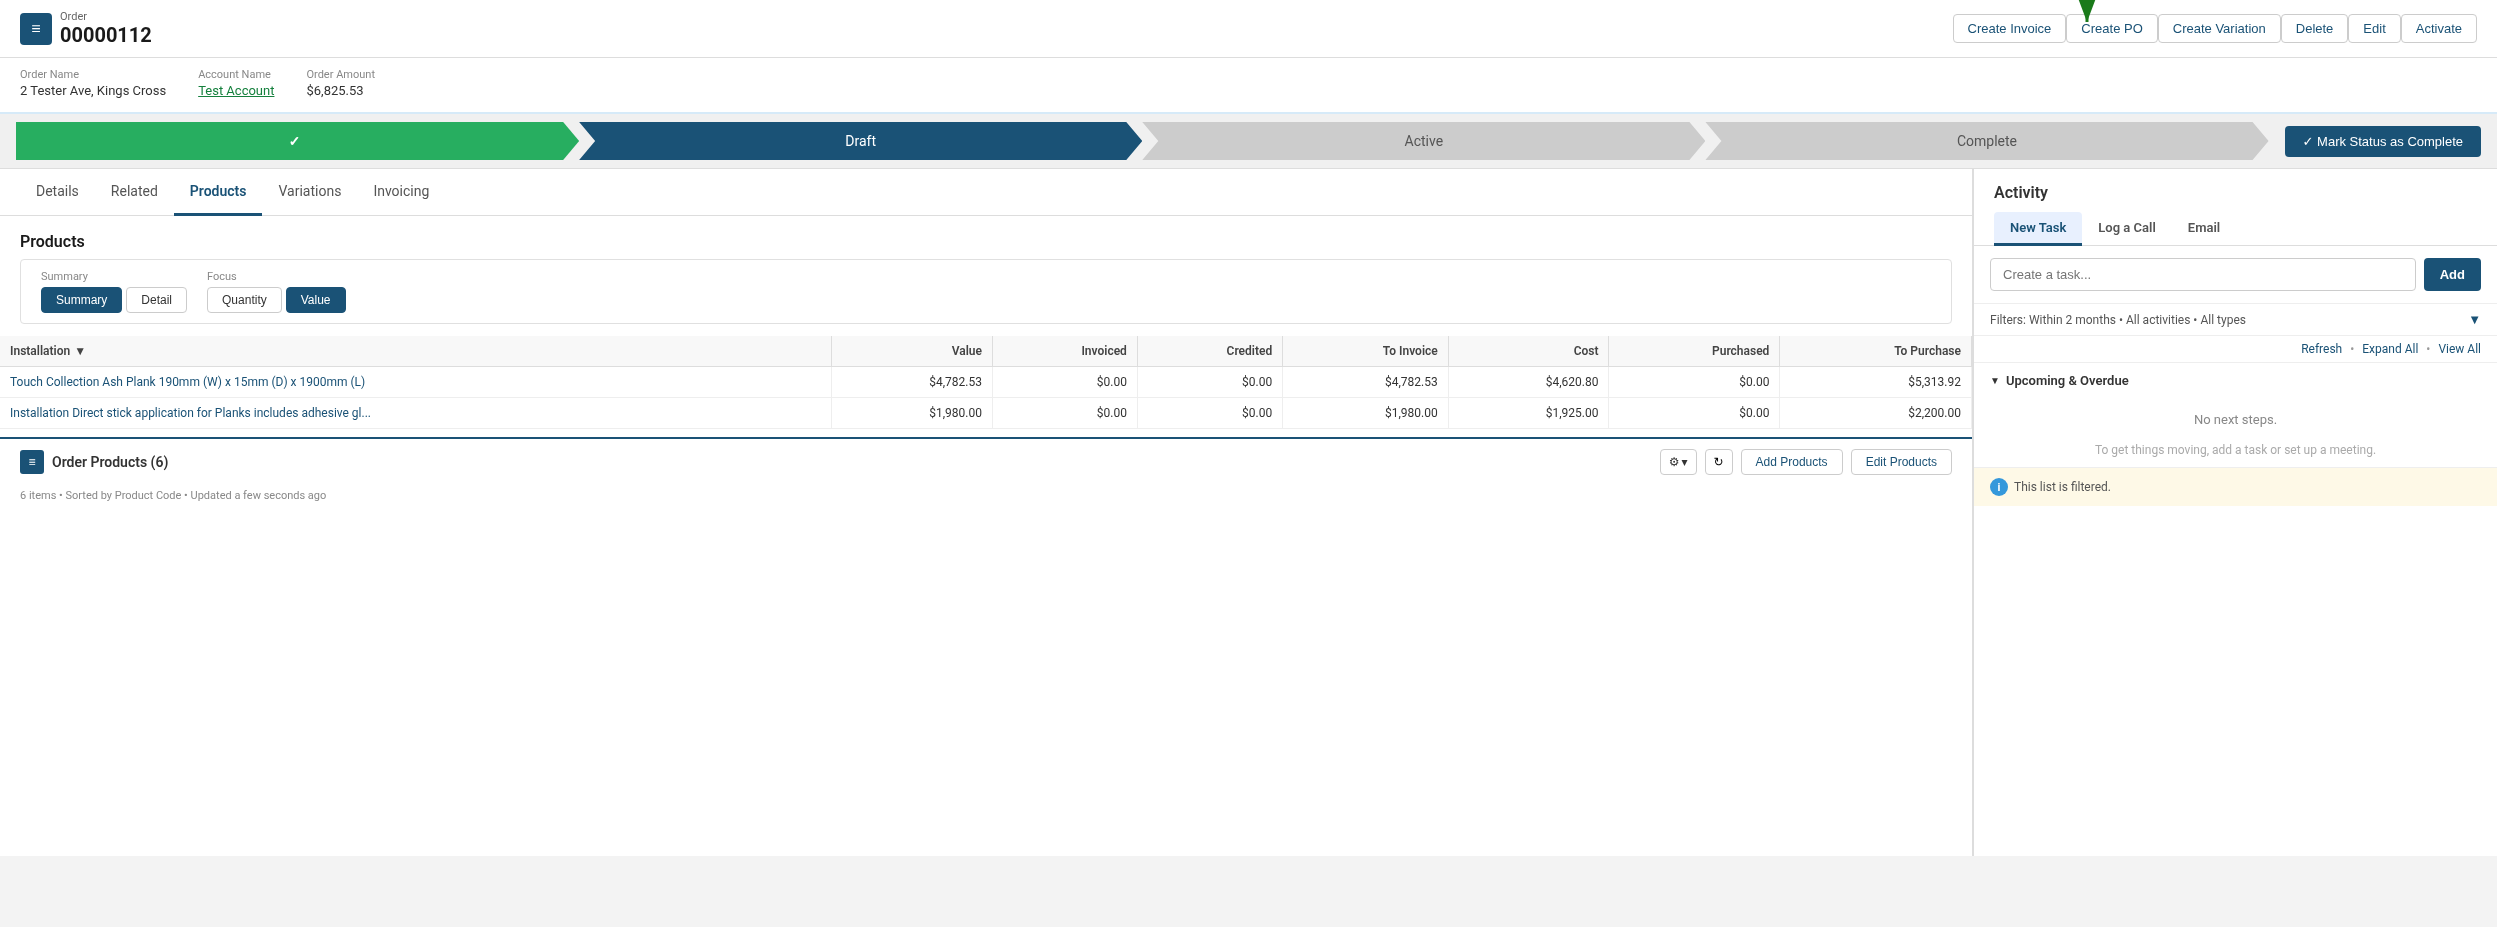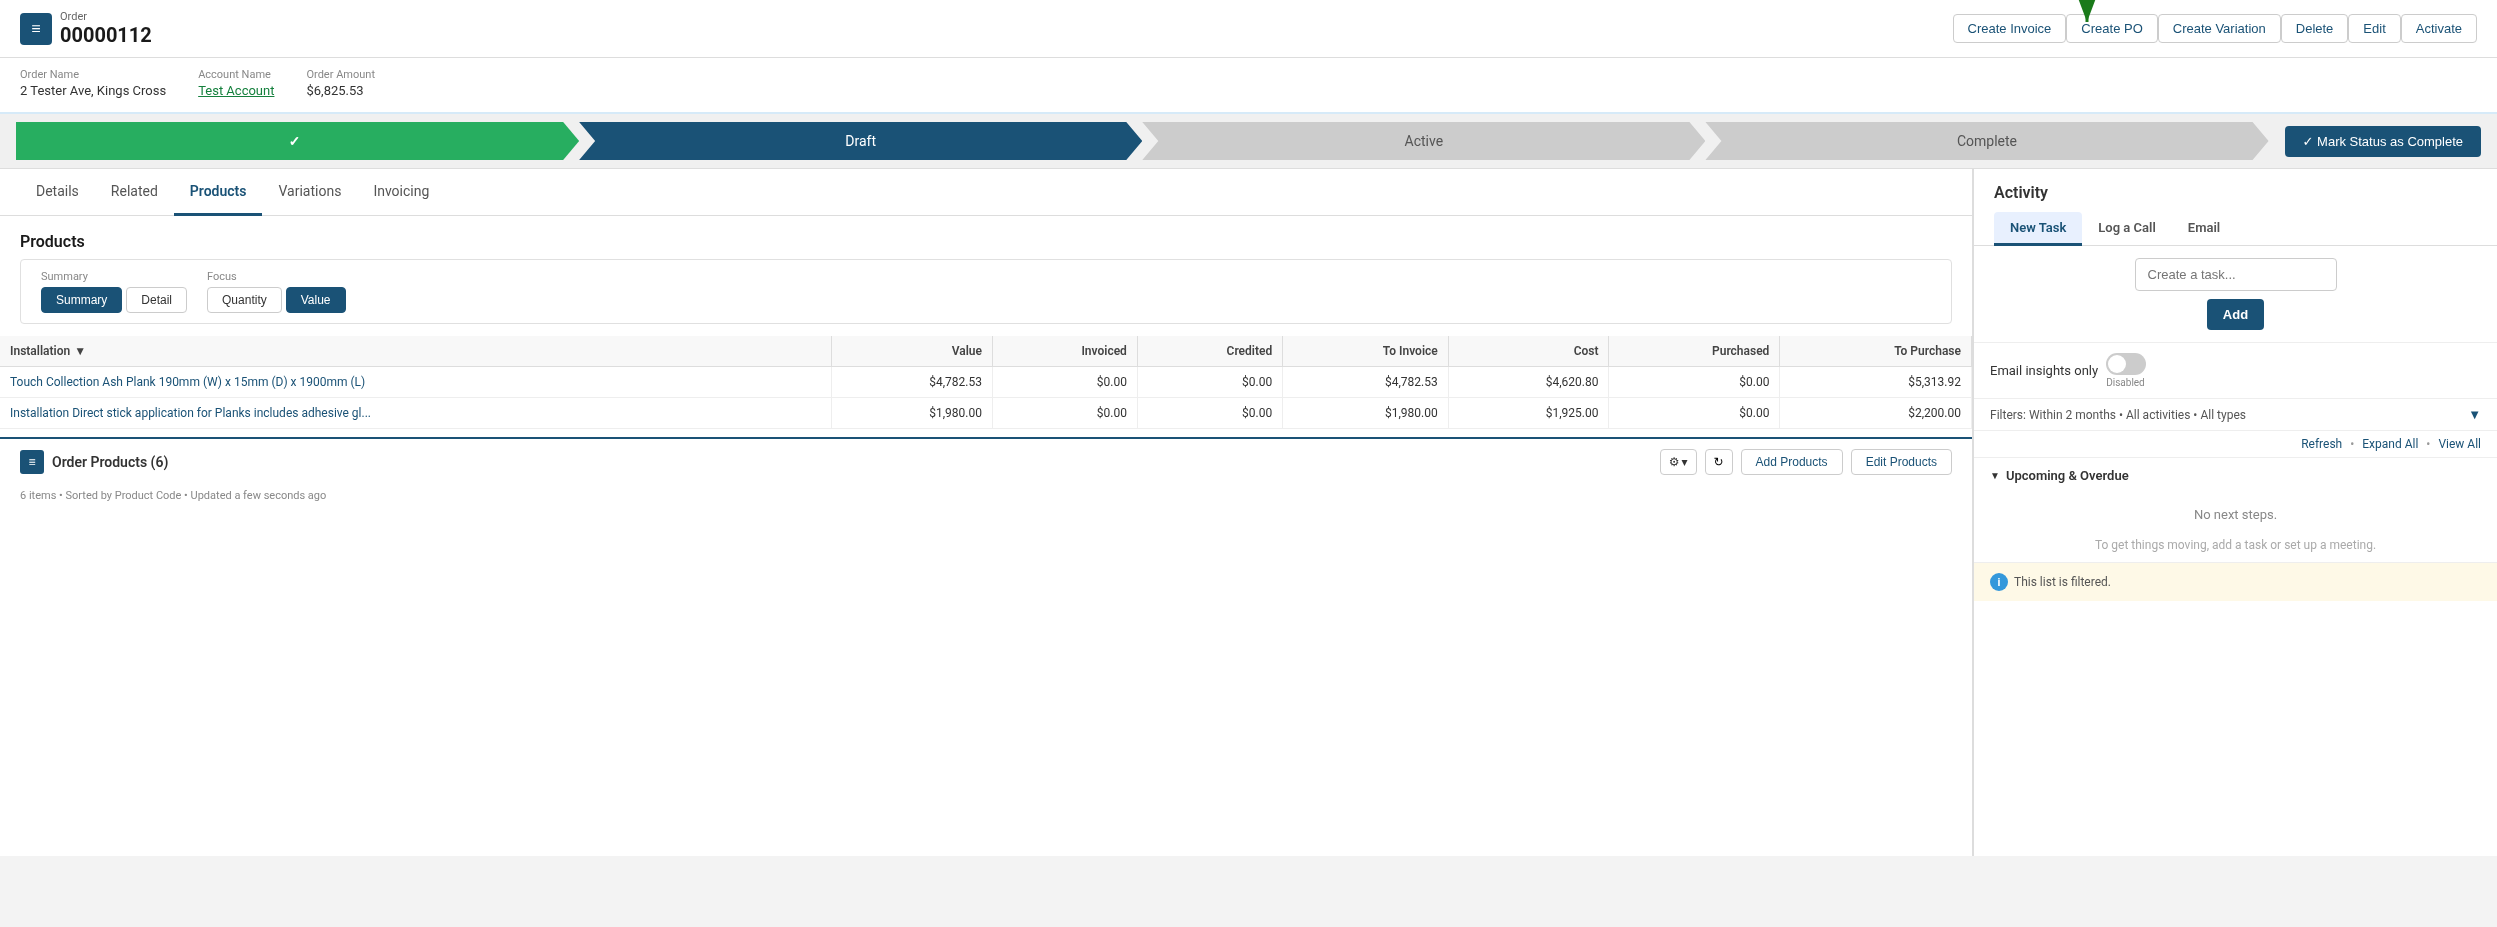--- a/index.html
+++ b/index.html
@@ -251,23 +251,21 @@
       border-bottom: 3px solid transparent;
       margin-bottom: -1px;
     }
     .activity-tab.active { border-bottom: 3px solid #1a5276; color: #1a5276; font-weight: 600; background: #e8f0fe; border-radius: 4px 4px 0 0; }
 
     
     .task-input-row {
       display: flex;
       gap: 8px;
       padding: 12px 16px;
-      align-items: center;
       border-bottom: 1px solid #eee;
-      flex-direction: column;
     }
     .task-input {
       flex: 1;
       border: 1px solid #ccc;
       border-radius: 4px;
       padding: 8px 12px;
       font-size: 13px;
       color: #999;
       background: #fff;
     }
@@ -584,31 +582,20 @@
       </div>
     </div>
 
     <div class="task-input-row">
       <input class="task-input" type="text" placeholder="Create a task..." style="">
       <button class="add-btn">
         <span>Add</span>
       </button>
     </div>
 
-    <div class="email-insights-row">
-      <div class="toggle-wrap">
-        <span>Email insights only</span>
-        <div>
-          <div class="toggle">
-            <div class="toggle-knob"></div>
-          </div>
-          <div class="disabled-label">Disabled</div>
-        </div>
-      </div>
-    </div>
 
     <div class="filters-row">
       <span class="filters-text">Filters: Within 2 months • All activities • All types</span>
       <span class="filter-icon">▼</span>
     </div>
 
     <div class="links-row">
       <a href="#" class="activity-link">Refresh</a>
       <span class="dot-sep">•</span>
       <a href="#" class="activity-link">Expand All</a>

